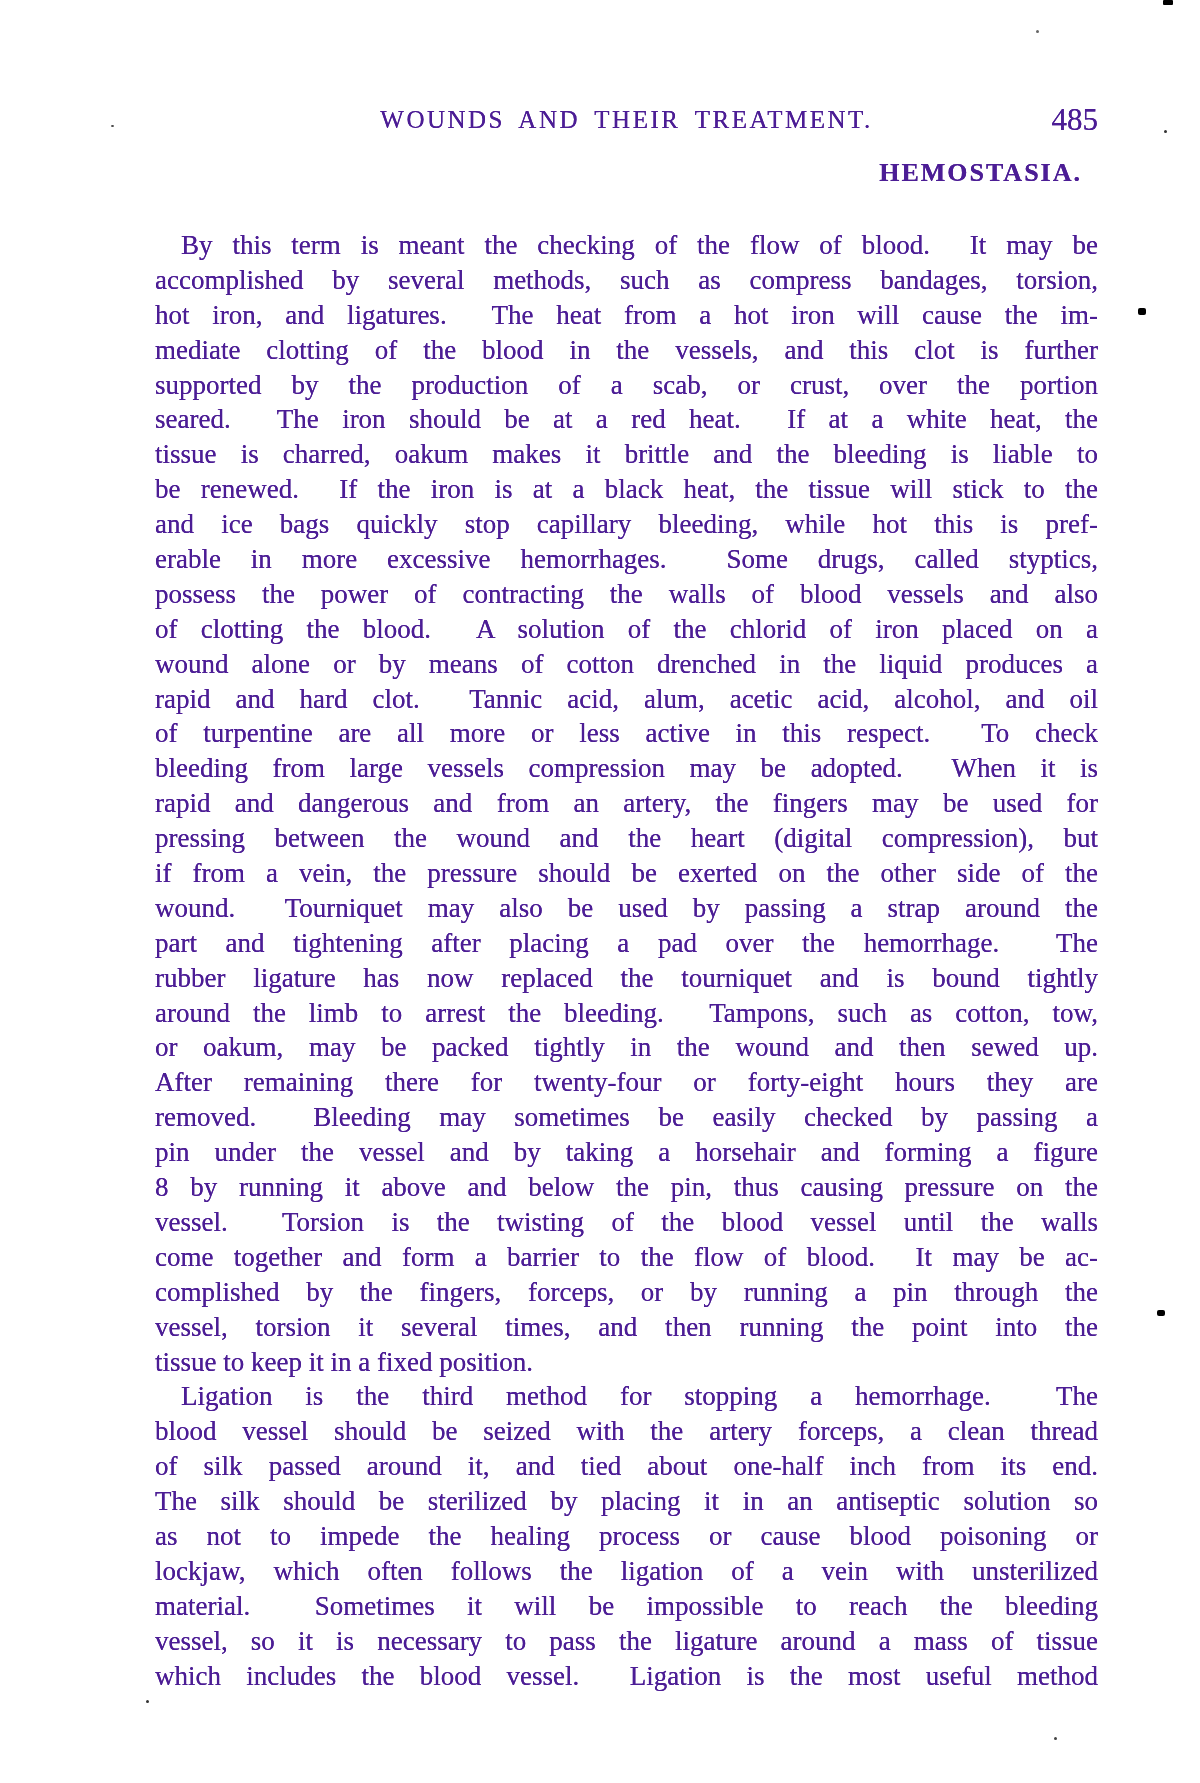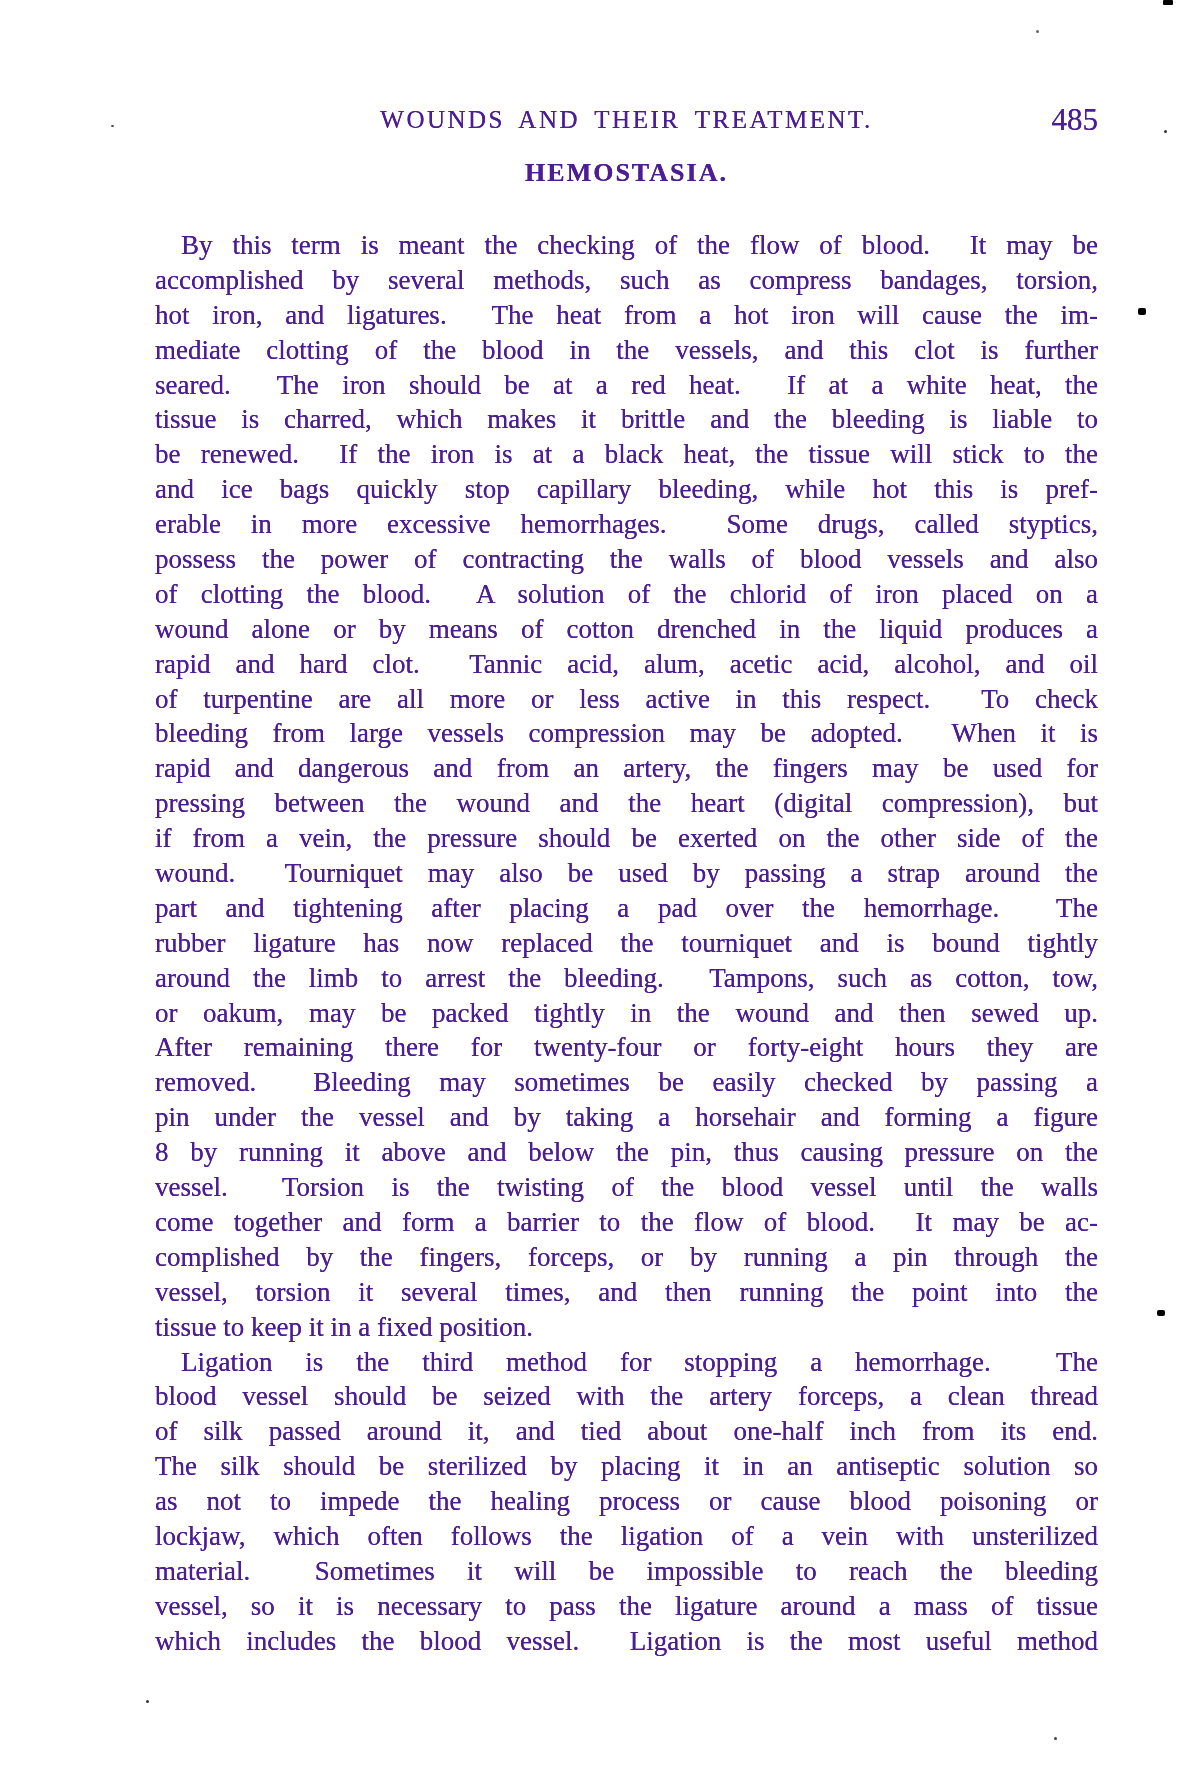--- a/index.html
+++ b/index.html
@@ -37,24 +37,24 @@
     position: absolute;
     right: 0;
     top: -4px;
     font-size: 31px;
     text-shadow: 0 0 0.5px currentColor;
   }
   
   .section-heading {
     position: absolute;
     top: 158px;
-    left: 155px;
+    left: 139px;
     width: 943px;
     margin: 0;
-    text-align: center;
+    text-align: right;
     font-size: 26px;
     font-weight: bold;
     letter-spacing: 2px;
     text-shadow: 0 0 0.5px currentColor;
   }
   
   .body-text {
     position: absolute;
     top: 228px;
     left: 155px;
@@ -103,22 +103,23 @@
   </header>
 
   <h1 class="section-heading">HEMOSTASIA.</h1>
 
   <main class="body-text" id="body-text">
 
   <div class="para-line indent">By this term is meant the checking of the flow of blood.&nbsp; It may be</div>
       <div class="para-line">accomplished by several methods, such as compress bandages, torsion,</div>
       <div class="para-line">hot iron, and ligatures.&nbsp; The heat from a hot iron will cause the im-</div>
       <div class="para-line">mediate clotting of the blood in the vessels, and this clot is further</div>
+      <div class="para-line">supported by the production of a scab, or crust, over the portion</div>
       <div class="para-line">seared.&nbsp; The iron should be at a red heat.&nbsp; If at a white heat, the</div>
-      <div class="para-line">tissue is charred, which makes it brittle and the bleeding is liable to</div>
+      <div class="para-line">tissue is charred, oakum makes it brittle and the bleeding is liable to</div>
       <div class="para-line">be renewed.&nbsp; If the iron is at a black heat, the tissue will stick to the</div>
       <div class="para-line">and ice bags quickly stop capillary bleeding, while hot this is pref-</div>
       <div class="para-line">erable in more excessive hemorrhages.&nbsp; Some drugs, called styptics,</div>
       <div class="para-line">possess the power of contracting the walls of blood vessels and also</div>
       <div class="para-line">of clotting the blood.&nbsp; A solution of the chlorid of iron placed on a</div>
       <div class="para-line">wound alone or by means of cotton drenched in the liquid produces a</div>
       <div class="para-line">rapid and hard clot.&nbsp; Tannic acid, alum, acetic acid, alcohol, and oil</div>
       <div class="para-line">of turpentine are all more or less active in this respect.&nbsp; To check</div>
       <div class="para-line">bleeding from large vessels compression may be adopted.&nbsp; When it is</div>
       <div class="para-line">rapid and dangerous and from an artery, the fingers may be used for</div>

